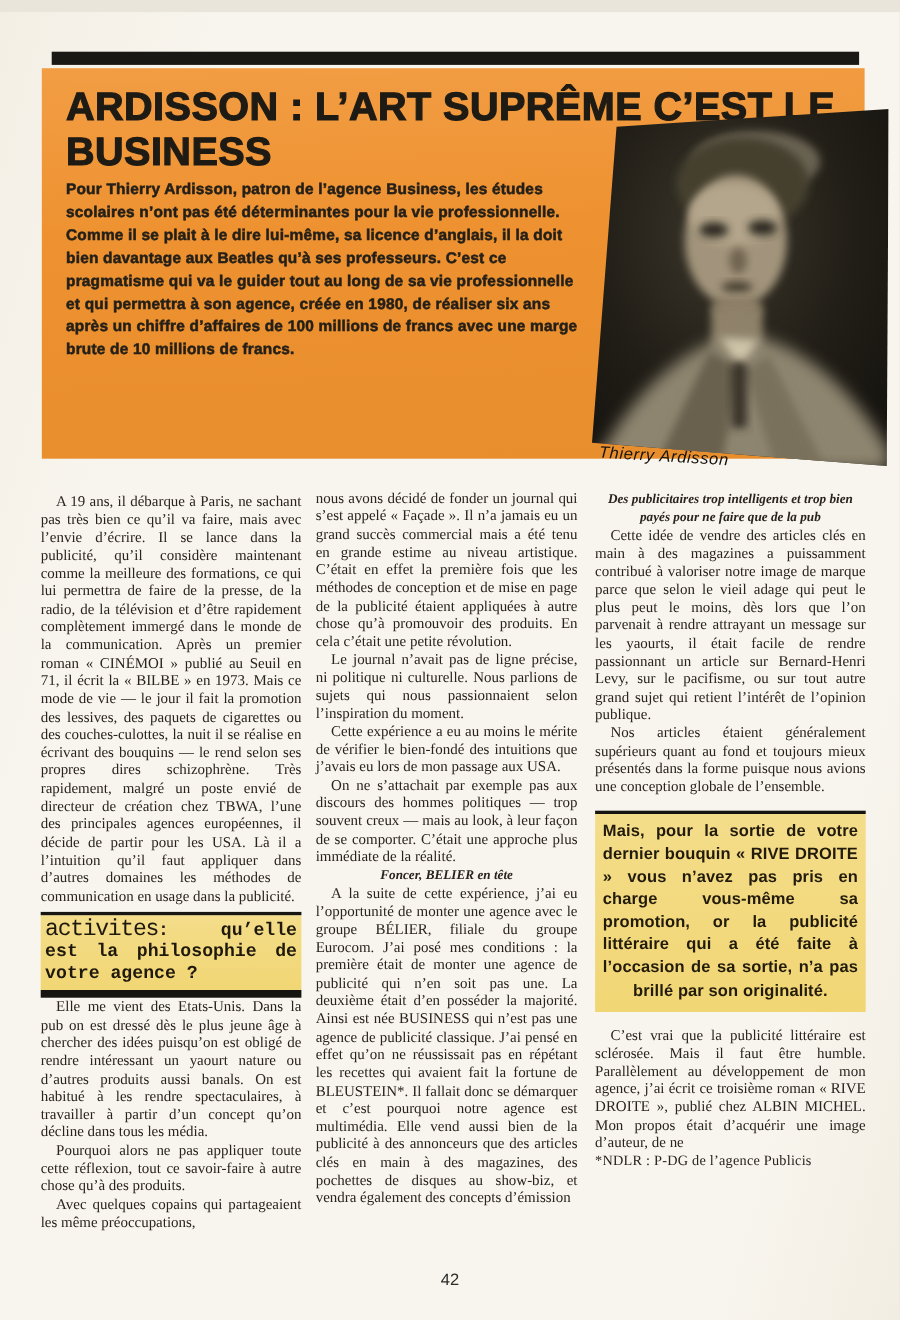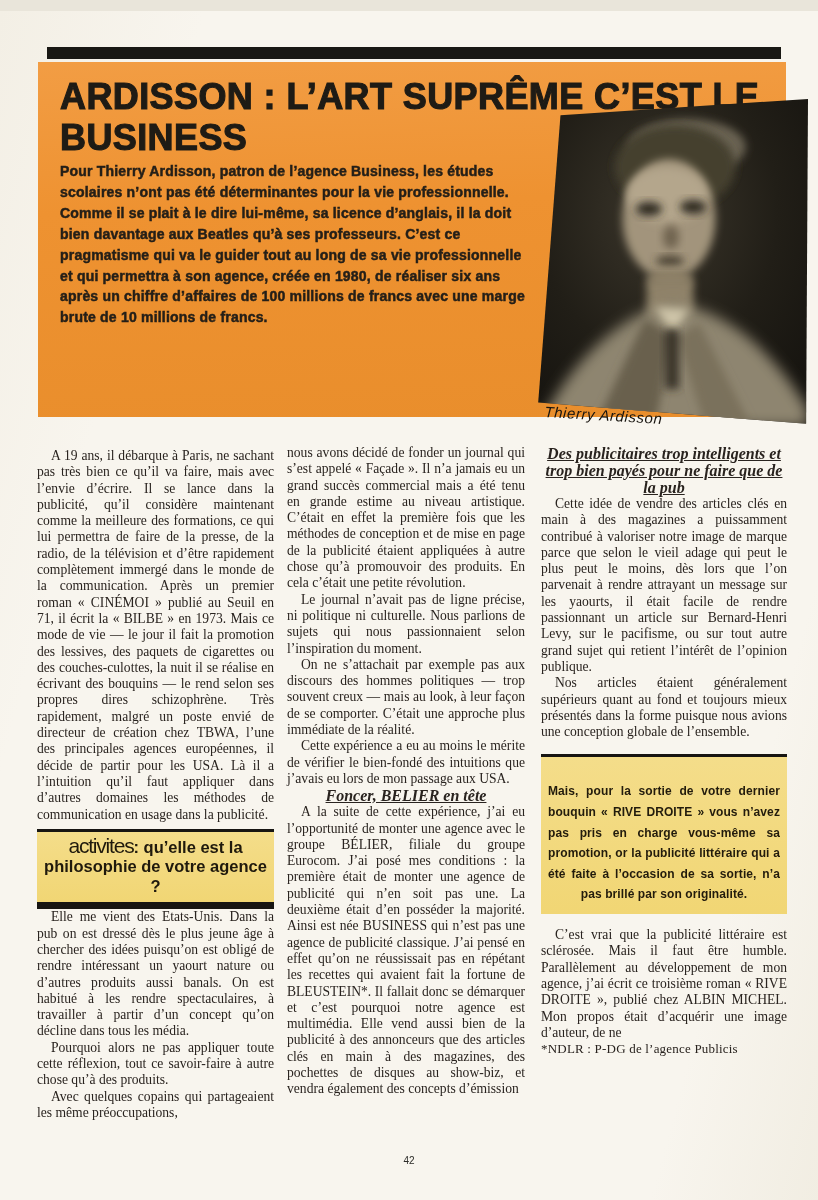--- a/index.html
+++ b/index.html
@@ -21,35 +21,35 @@
   .caption{position:absolute;left:545px;top:392px;z-index:3;margin:0;
            font-family:"Liberation Sans",sans-serif;font-style:italic;font-size:15px;color:#17140f;
            letter-spacing:.6px;transform:rotate(3.4deg);transform-origin:left top;}
   .col{position:absolute;top:434px;font-size:13.6px;line-height:16.3px;text-align:justify;color:#29231f;}
   .col p{margin:0;}
   .col1{left:37px;top:437px;width:237px;}
   .col2{left:287px;width:238px;}
   .col3{left:541px;width:246px;}
   .ind{text-indent:14px;}
   .gap{margin-top:12px;}
-  .sub{font-weight:bold;font-style:italic;text-align:center;font-size:16px;line-height:17px;
-       margin:10px 0 6px;text-indent:0;text-decoration:underline;}
+  .sub{font-weight:bold;font-style:italic;text-align:center;font-size:12px;line-height:17px;
+       margin:10px 0 6px;text-indent:0;}
   .qbox1{margin-top:6px;background:linear-gradient(180deg,#f4dd8a,#f1d674);
          border-top:3px solid #171512;border-bottom:7px solid #171512;padding:4px 4px 6px;
-         text-align:center;font-family:Liberation Sans, sans-serif;font-weight:700;
+         font-family:Liberation Mono, monospace;font-weight:700;
          font-size:16.5px;line-height:19.5px;color:#1f190c;text-indent:0;}
   .logo{font-weight:400;font-size:21px;letter-spacing:-1.2px;}
   .after-box{margin-top:27px;}
   .qbox2{margin:14px 0 13px;background:linear-gradient(180deg,#f4dd8a,#f1d674);
-         border-top:3px solid #171512;padding:24px 7px 9px;
-         font-family:"Liberation Sans",sans-serif;font-weight:700;font-size:12px;line-height:20.6px;
+         border-top:3px solid #171512;padding:6px 7px 9px;
+         font-family:"Liberation Sans",sans-serif;font-weight:700;font-size:15px;line-height:20.6px;
          color:#221b0c;text-align:justify;text-align-last:center;text-indent:0;letter-spacing:.1px;}
   .footnote{margin-top:30px;font-size:13px;letter-spacing:.2px;text-align:left;text-indent:0;}
   .pagenum{position:absolute;left:0;right:0;top:1144px;margin:0;text-align:center;
-           font-family:"Liberation Sans",sans-serif;font-size:10px;color:#2b2b28;}
+           font-family:"Liberation Sans",sans-serif;font-size:15px;color:#2b2b28;}
 </style>
 </head>
 <body>
 
 <div class="sheet">
 
   <div class="topbar"></div>
 
   <div class="orange">
     <h1 class="title">ARDISSON : L’ART SUPRÊME C’EST LE BUSINESS</h1>
@@ -95,22 +95,22 @@
     <p class="ind">A 19 ans, il débarque à Paris, ne sachant pas très bien ce qu’il va faire, mais avec l’envie d’écrire. Il se lance dans la publicité, qu’il considère maintenant comme la meilleure des formations, ce qui lui permettra de faire de la presse, de la radio, de la télévision et d’être rapidement complètement immergé dans le monde de la communication. Après un premier roman « CINÉMOI » publié au Seuil en 71, il écrit la « BILBE » en 1973. Mais ce mode de vie — le jour il fait la promotion des lessives, des paquets de cigarettes ou des couches-culottes, la nuit il se réalise en écrivant des bouquins — le rend selon ses propres dires schizophrène. Très rapidement, malgré un poste envié de directeur de création chez TBWA, l’une des principales agences européennes, il décide de partir pour les USA. Là il a l’intuition qu’il faut appliquer dans d’autres domaines les méthodes de communication en usage dans la publicité.</p>
     <div class="qbox1"><span class="logo">activites</span><span>: qu’elle est la philosophie de votre agence ?</span></div>
     <p class="ind after-box">Elle me vient des Etats-Unis. Dans la pub on est dressé dès le plus jeune âge à chercher des idées puisqu’on est obligé de rendre intéressant un yaourt nature ou d’autres produits aussi banals. On est habitué à les rendre spectaculaires, à travailler à partir d’un concept qu’on décline dans tous les média.</p>
     <p class="ind">Pourquoi alors ne pas appliquer toute cette réflexion, tout ce savoir-faire à autre chose qu’à des produits.</p>
     <p class="ind">Avec quelques copains qui partageaient les même préoccupations,</p>
   </div>
 
   <div class="col col2">
     <p>nous avons décidé de fonder un journal qui s’est appelé « Façade ». Il n’a jamais eu un grand succès commercial mais a été tenu en grande estime au niveau artistique. C’était en effet la première fois que les méthodes de conception et de mise en page de la publicité étaient appliquées à autre chose qu’à promouvoir des produits. En cela c’était une petite révolution.</p>
     <p class="ind gap">Le journal n’avait pas de ligne précise, ni politique ni culturelle. Nous parlions de sujets qui nous passionnaient selon l’inspiration du moment.</p>
+    <p class="ind gap">Cette expérience a eu au moins le mérite de vérifier le bien-fondé des intuitions que j’avais eu lors de mon passage aux USA.</p>
     <p class="ind">On ne s’attachait par exemple pas aux discours des hommes politiques — trop souvent creux — mais au look, à leur façon de se comporter. C’était une approche plus immédiate de la réalité.</p>
-    <p class="ind gap">Cette expérience a eu au moins le mérite de vérifier le bien-fondé des intuitions que j’avais eu lors de mon passage aux USA.</p>
     <p class="sub">Foncer, BELIER en tête</p>
     <p class="ind">A la suite de cette expérience, j’ai eu l’opportunité de monter une agence avec le groupe BÉLIER, filiale du groupe Eurocom. J’ai posé mes conditions : la première était de monter une agence de publicité qui n’en soit pas une. La deuxième était d’en posséder la majorité. Ainsi est née BUSINESS qui n’est pas une agence de publicité classique. J’ai pensé en effet qu’on ne réussissait pas en répétant les recettes qui avaient fait la fortune de BLEUSTEIN*. Il fallait donc se démarquer et c’est pourquoi notre agence est multimédia. Elle vend aussi bien de la publicité à des annonceurs que des articles clés en main à des magazines, des pochettes de disques au show-biz, et vendra également des concepts d’émission</p>
   </div>
 
   <div class="col col3">
     <p class="sub gap">Des publicitaires trop intelligents et trop bien payés pour ne faire que de la pub</p>
     <p class="ind gap">Cette idée de vendre des articles clés en main à des magazines a puissamment contribué à valoriser notre image de marque parce que selon le vieil adage qui peut le plus peut le moins, dès lors que l’on parvenait à rendre attrayant un message sur les yaourts, il était facile de rendre passionnant un article sur Bernard-Henri Levy, sur le pacifisme, ou sur tout autre grand sujet qui retient l’intérêt de l’opinion publique.</p>
     <p class="ind">Nos articles étaient généralement supérieurs quant au fond et toujours mieux présentés dans la forme puisque nous avions une conception globale de l’ensemble.</p>
     <div class="qbox2">Mais, pour la sortie de votre dernier bouquin « RIVE DROITE » vous n’avez pas pris en charge vous-même sa promotion, or la publicité littéraire qui a été faite à l’occasion de sa sortie, n’a pas brillé par son originalité.</div>
     <p class="ind">C’est vrai que la publicité littéraire est sclérosée. Mais il faut être humble. Parallèlement au développement de mon agence, j’ai écrit ce troisième roman « RIVE DROITE », publié chez ALBIN MICHEL. Mon propos était d’acquérir une image d’auteur, de ne</p>

